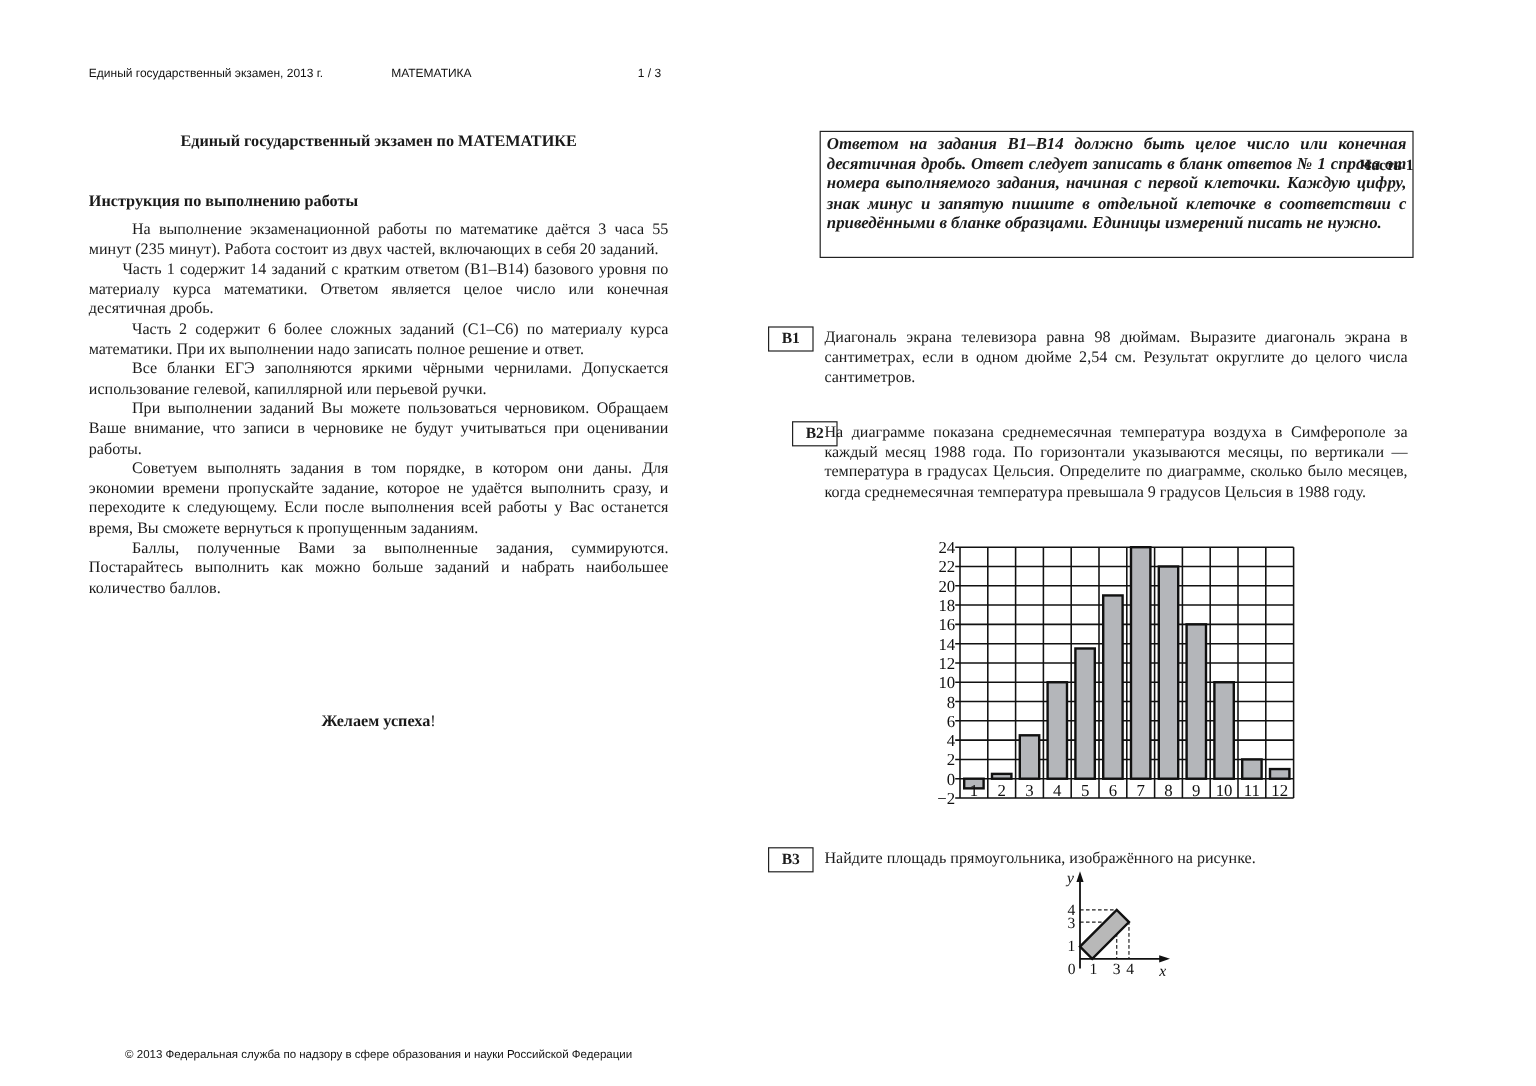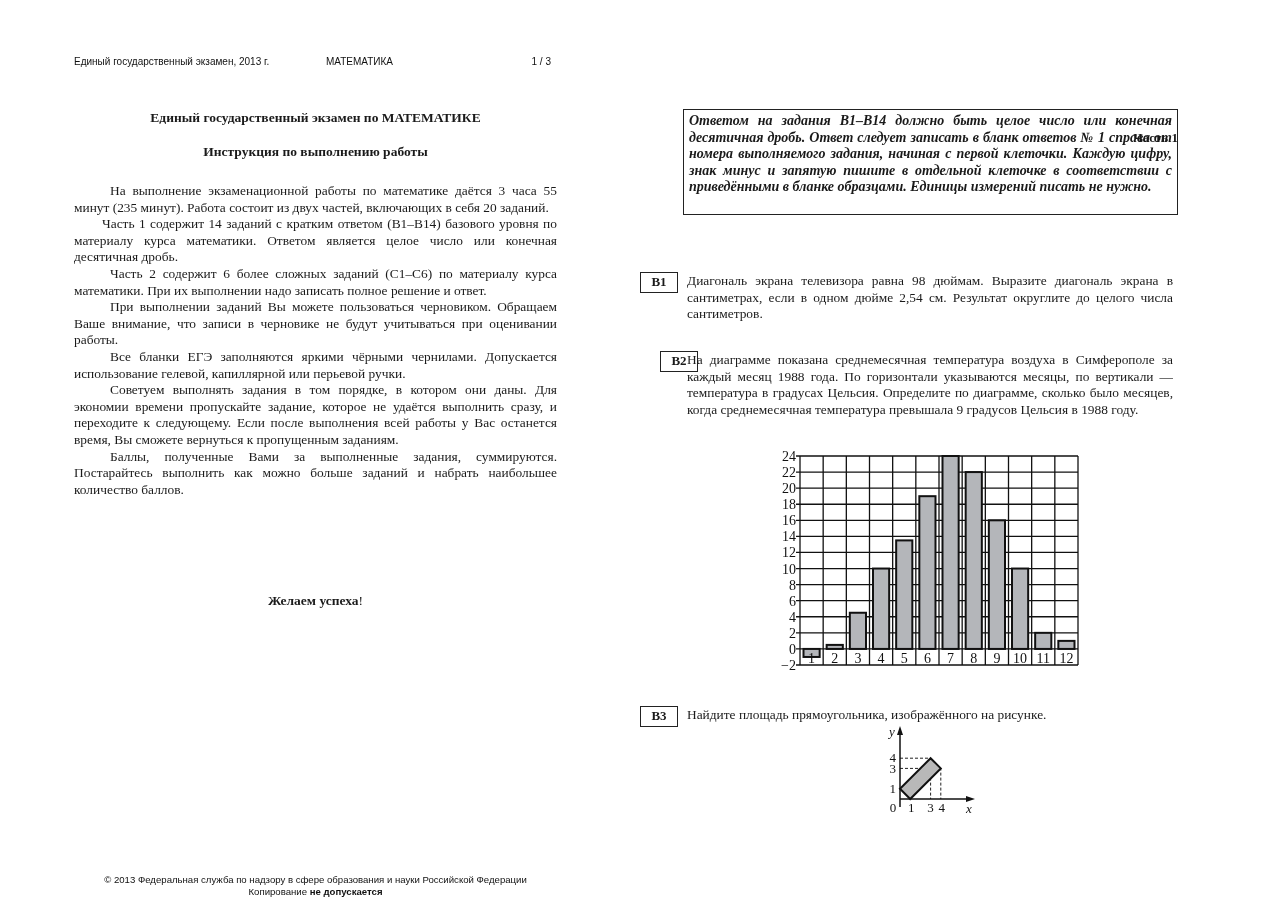--- a/index.html
+++ b/index.html
@@ -9,21 +9,21 @@
   .page-left { position: absolute; left: 0; top: 0; width: 640px; height: 905px; }
 
   .running-header { position: absolute; top: 56px; left: 74px; width: 480px; height: 14px;
     font-family: "Liberation Sans", sans-serif; font-size: 10px; color: #111; }
   .running-header .h-left { position: absolute; left: 0; top: 0; }
   .running-header .h-mid { position: absolute; left: 252px; top: 0; }
   .running-header .h-right { position: absolute; right: 3px; top: 0; }
 
   .doc-title { position: absolute; top: 110px; left: 74px; width: 483px; text-align: center;
     font-weight: bold; font-size: 13.5px; }
-  .instr-title { position: absolute; top: 144px; left: 74px; width: 483px; text-align: center;
+  .instr-title { position: absolute; top: 160px; left: 74px; width: 483px; 
     font-weight: bold; font-size: 13.5px; }
 
   .instr-body { position: absolute; top: 183px; left: 74px; width: 483px; font-size: 13.4px;
     line-height: 16.6px; text-align: justify; }
   .instr-body p { text-indent: 36px; }
   .instr-body p.p2 { text-indent: 28px; }
 
   .wish { position: absolute; top: 593px; left: 74px; width: 483px; text-align: center;
     font-size: 13.5px; }
   .wish b { font-weight: bold; }
@@ -58,31 +58,30 @@
     <span class="h-right">1 / 3</span>
   </div>
 
   <div class="doc-title">Единый государственный экзамен по МАТЕМАТИКЕ</div>
   <div class="instr-title">Инструкция по выполнению работы</div>
 
   <div class="instr-body">
     <p>На выполнение экзаменационной работы по математике даётся 3 часа 55 минут (235 минут). Работа состоит из двух частей, включающих в себя 20 заданий.</p>
     <p class="p2">Часть 1 содержит 14 заданий с кратким ответом (B1–B14) базового уровня по материалу курса математики. Ответом является целое число или конечная десятичная дробь.</p>
     <p>Часть 2 содержит 6 более сложных заданий (C1–C6) по материалу курса математики. При их выполнении надо записать полное решение и ответ.</p>
+    <p>Все бланки ЕГЭ заполняются яркими чёрными чернилами. Допускается использование гелевой, капиллярной или перьевой ручки.</p>
     <p>При выполнении заданий Вы можете пользоваться черновиком. Обращаем Ваше внимание, что записи в черновике не будут учитываться при оценивании работы.</p>
-    <p>Все бланки ЕГЭ заполняются яркими чёрными чернилами. Допускается использование гелевой, капиллярной или перьевой ручки.</p>
     <p>Советуем выполнять задания в том порядке, в котором они даны. Для экономии времени пропускайте задание, которое не удаётся выполнить сразу, и переходите к следующему. Если после выполнения всей работы у Вас останется время, Вы сможете вернуться к пропущенным заданиям.</p>
     <p>Баллы, полученные Вами за выполненные задания, суммируются. Постарайтесь выполнить как можно больше заданий и набрать наибольшее количество баллов.</p>
   </div>
 
   <div class="wish"><b>Желаем успеха</b><span>!</span></div>
 
   <div class="footer">
     <div>© 2013 Федеральная служба по надзору в сфере образования и науки Российской Федерации</div>
-    <div><span>Копирование </span><b>не допускается</b></div>
   </div>
 </div>
 
 <div class="part-title">Часть 1</div>
 <div class="part-box">Ответом на задания B1–B14 должно быть целое число или конечная десятичная дробь. Ответ следует записать в бланк ответов № 1 справа от номера выполняемого задания, начиная с первой клеточки. Каждую цифру, знак минус и запятую пишите в отдельной клеточке в соответствии с приведёнными в бланке образцами. Единицы измерений писать не нужно.</div>
 
 <div class="task-label" style="left:640px; top:272px;">B1</div>
 <div class="task-text" style="top:273px;">Диагональ экрана телевизора равна 98 дюймам. Выразите диагональ экрана в сантиметрах, если в одном дюйме 2,54 см. Результат округлите до целого числа сантиметров.</div>
 
 <div class="task-label" style="left:660px; top:351px;">B2</div>

